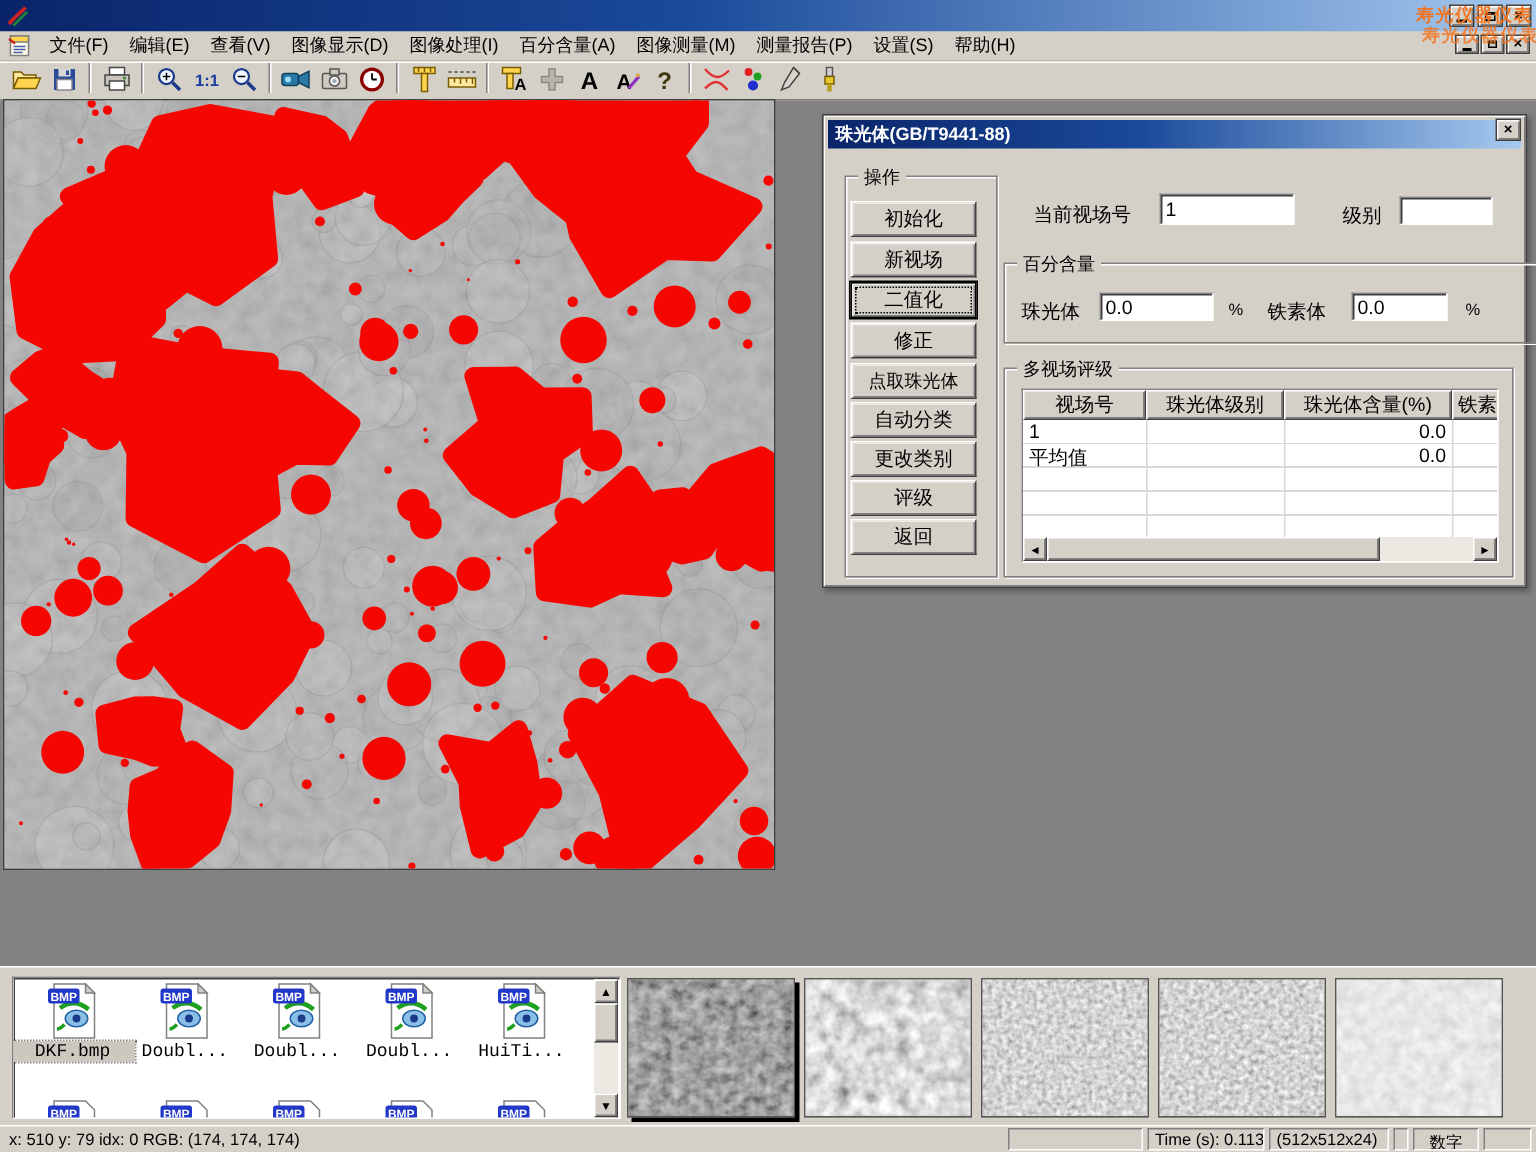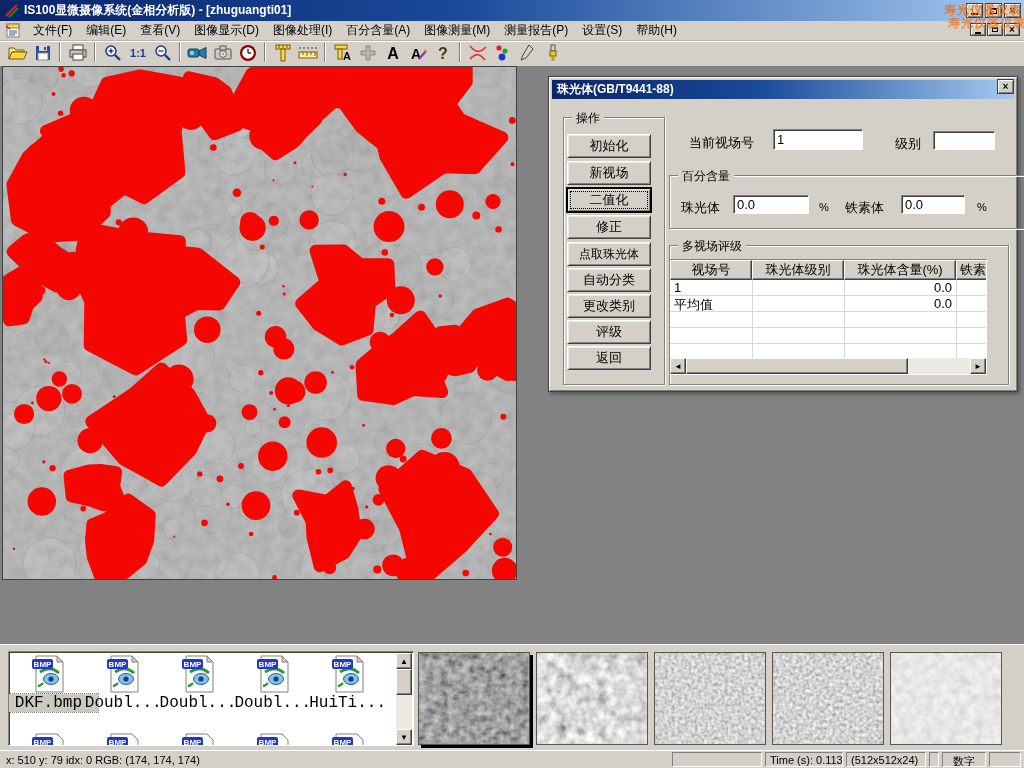--- a/index.html
+++ b/index.html
@@ -66,21 +66,21 @@
     font-family:"Liberation Sans", sans-serif; white-space:nowrap; }
   .btn.focused { border:1px solid #000; outline:1px solid #000; }
   .btn.focused::after { content:""; position:absolute; inset:2px; border:1px dotted #000; }
 
   .field { position:absolute; background:#fff; border:1px solid;
     border-color:#808080 #fff #fff #808080; box-shadow:inset 1px 1px 0 #404040;
     font-size:13px; padding:1px 3px; font-family:"Liberation Sans", sans-serif; }
   .lbl { position:absolute; font-size:13px; white-space:nowrap; }
 
   
-  #mtable { position:absolute; left:120px; top:182px; width:318px; height:116px;
+  #mtable { position:absolute; left:132px; top:182px; width:318px; height:116px;
     background:#fff; border:1px solid; border-color:#808080 #fff #fff #808080;
     overflow:hidden; }
   .th-row { position:absolute; left:0; top:0; height:20px; width:100%; display:flex; }
   .th { height:20px; background:#d4d0c8; border:1px solid;
     border-color:#fff #404040 #404040 #fff; box-shadow:inset -1px -1px 0 #808080;
     display:flex; align-items:center; justify-content:center; font-size:13px;
     overflow:hidden; white-space:nowrap; flex:none; }
   #tbody { position:absolute; left:0; top:20px; width:100%; height:80px; background:#fff;
     background-image:repeating-linear-gradient(180deg, transparent 0 15px, #d8d8d8 15px 16px); }
   .vline { position:absolute; top:0; bottom:0; width:1px; background:#d8d8d8; }
@@ -93,21 +93,21 @@
     border-color:#fff #404040 #404040 #fff; box-shadow:inset -1px -1px 0 #808080; flex:none; }
 
   
   #bottom-panel { left:0; top:644px; width:1024px; height:106px; background:#d4d0c8;
     border-top:1px solid #fff; }
   #filebox { position:absolute; left:8px; top:6px; width:406px; height:95px; background:#fff;
     border:1px solid; border-color:#808080 #fff #fff #808080;
     box-shadow:inset 1px 1px 0 #404040; overflow:hidden; }
   .file-row { position:absolute; left:2px; width:374px; display:flex; }
   .file-cell { width:74.8px; display:flex; flex-direction:column; align-items:center; }
-  .file-name { font-family:"Liberation Mono", monospace; font-size:16px; margin-top:1px;
+  .file-name { font-family:"Liberation Mono", monospace; font-size:12px; margin-top:1px;
     padding:0 16px; white-space:nowrap; }
   .file-name.selected { background:#ccc8c0; outline:1px dotted #808080; }
   #fvscroll { position:absolute; right:1px; top:1px; width:16px; height:92px; background:#ece9e2; }
   #fvscroll .sbtn { position:absolute; left:0; width:16px; }
   #fvscroll .vthumb { position:absolute; left:0; top:16px; width:16px; height:26px; background:#d4d0c8;
     border:1px solid; border-color:#fff #404040 #404040 #fff; box-shadow:inset -1px -1px 0 #808080; }
 
   .thumb { position:absolute; top:7px; width:112px; height:93px; border:1px solid #555; background:#999; }
   .thumb.active { box-shadow:3px 3px 0 #000; }
   .thumb svg { display:block; }
@@ -122,21 +122,20 @@
   svg text { font-family:"Liberation Sans", sans-serif; }
 </style>
 </head>
 <body>
 
 <div id="titlebar" class="abs">
   <svg width="16" height="16" viewBox="0 0 16 16">
     <path d="M2 13 C5 9 8 7 13 2" stroke="#d02020" stroke-width="2.4" fill="none"></path>
     <path d="M5 14 C8 11 11 8 14 5" stroke="#208040" stroke-width="2" fill="none"></path>
   </svg>
-  <span class="title">IS100显微摄像系统(金相分析版) - [zhuguangti01]</span>
   <div class="winbtns">
     <div class="wbtn">
         <i class="minbar"></i>
       </div>
     <div class="wbtn">
         <i class="restbox"></i>
       </div>
     <div class="wbtn">×</div>
   </div>
 </div>

